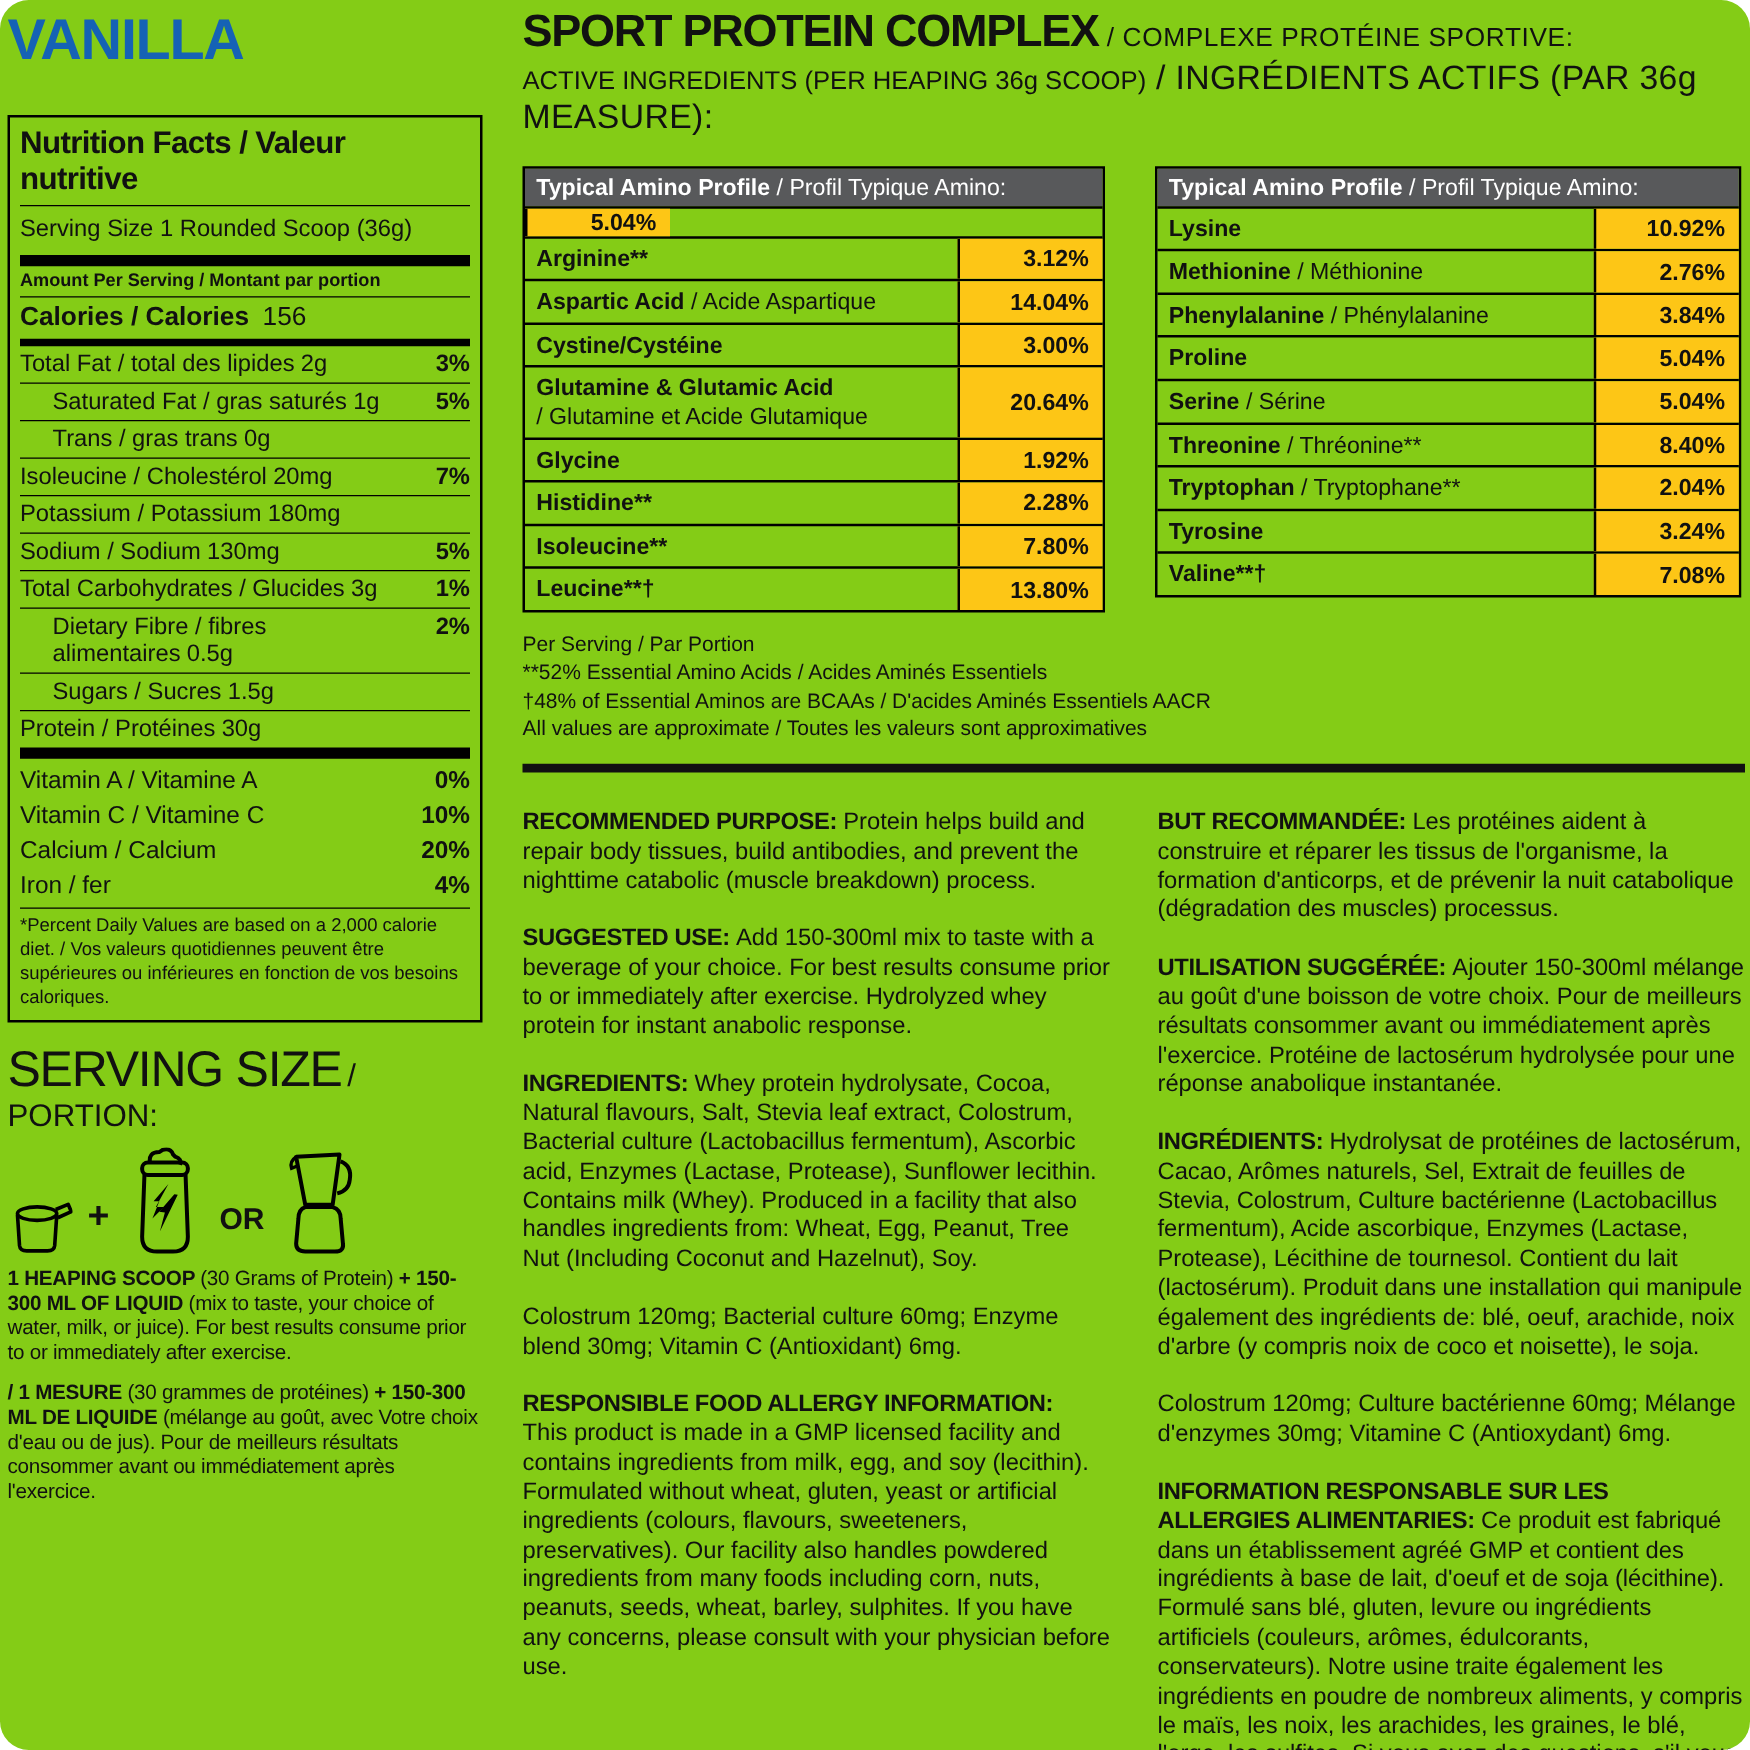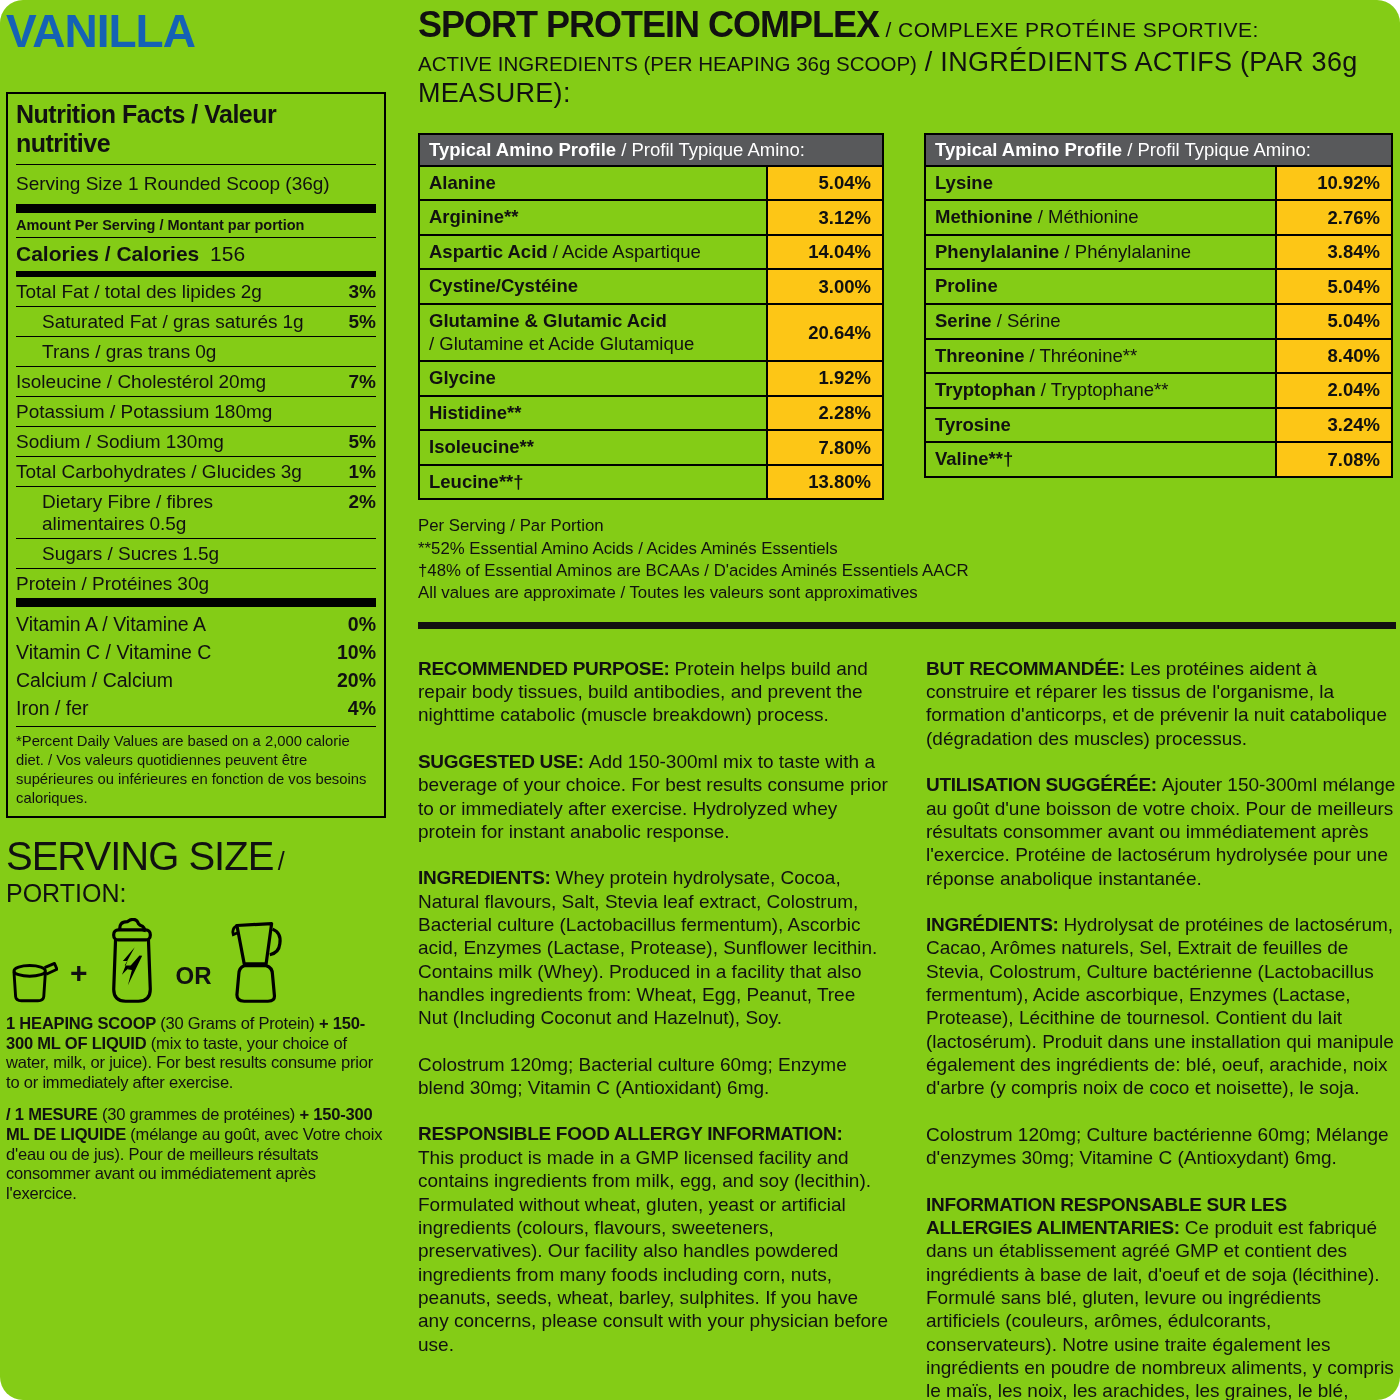--- a/index.html
+++ b/index.html
@@ -208,21 +208,20 @@
     </div>
 
     <div class="tables-row">
       <div class="amino-table t1">
         <div class="ahead">
           <b>Typical Amino Profile</b><span> / Profil Typique Amino:</span>
         </div>
         <div>
 
             <div class="arow">
-              <div class="aname"><b>Alanine</b><span class="afr"></span></div>
               <div class="aval">5.04%</div>
             </div>
 
             <div class="arow">
               <div class="aname"><b>Arginine**</b><span class="afr"></span></div>
               <div class="aval">3.12%</div>
             </div>
 
             <div class="arow">
               <div class="aname"><b>Aspartic Acid</b><span class="afr"> / Acide Aspartique</span></div>

